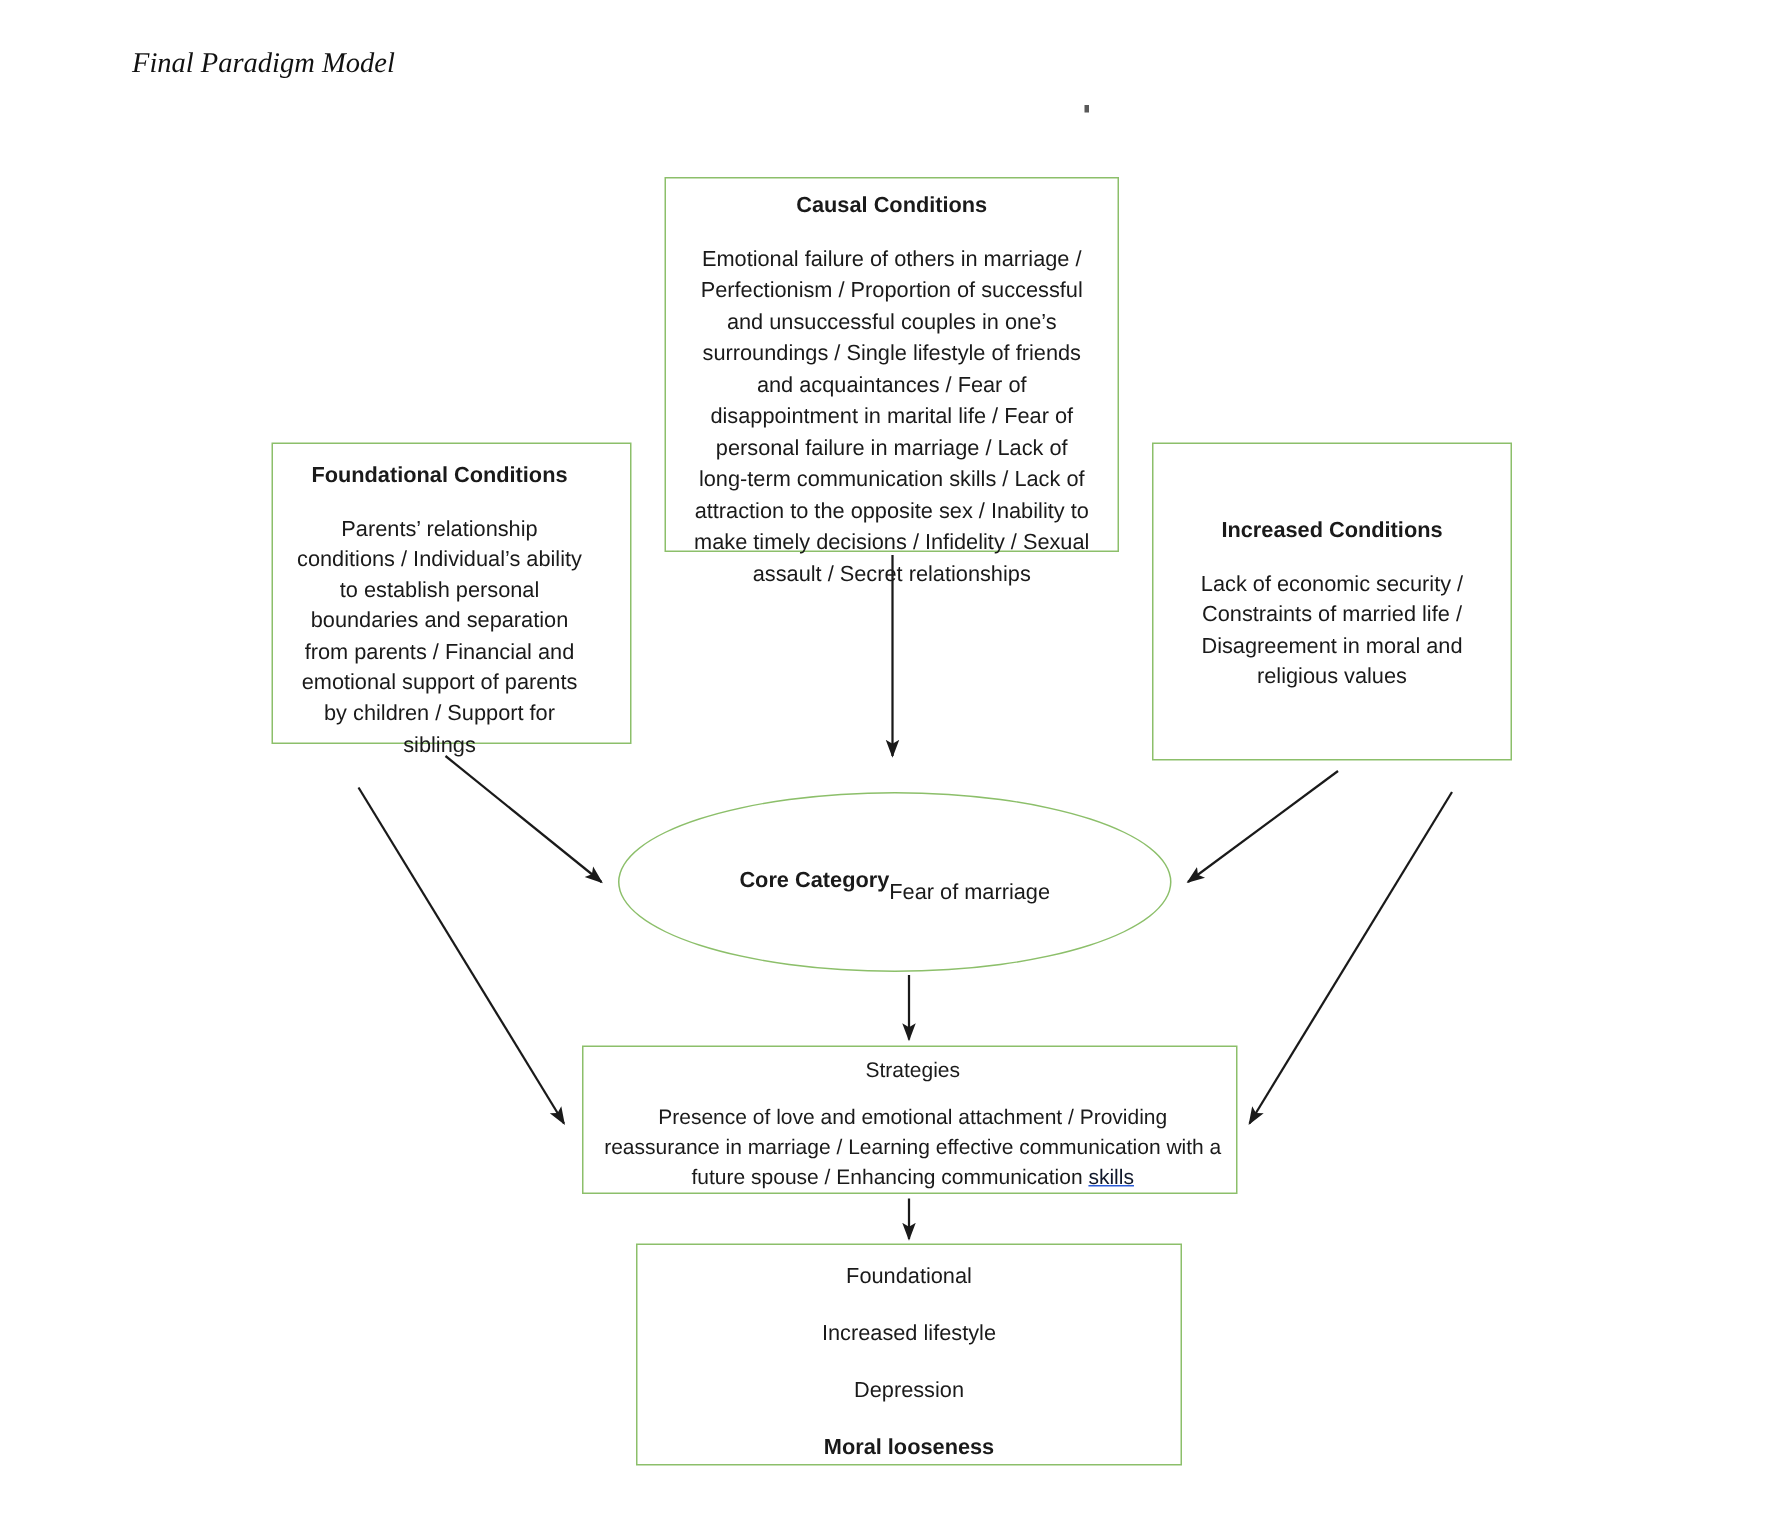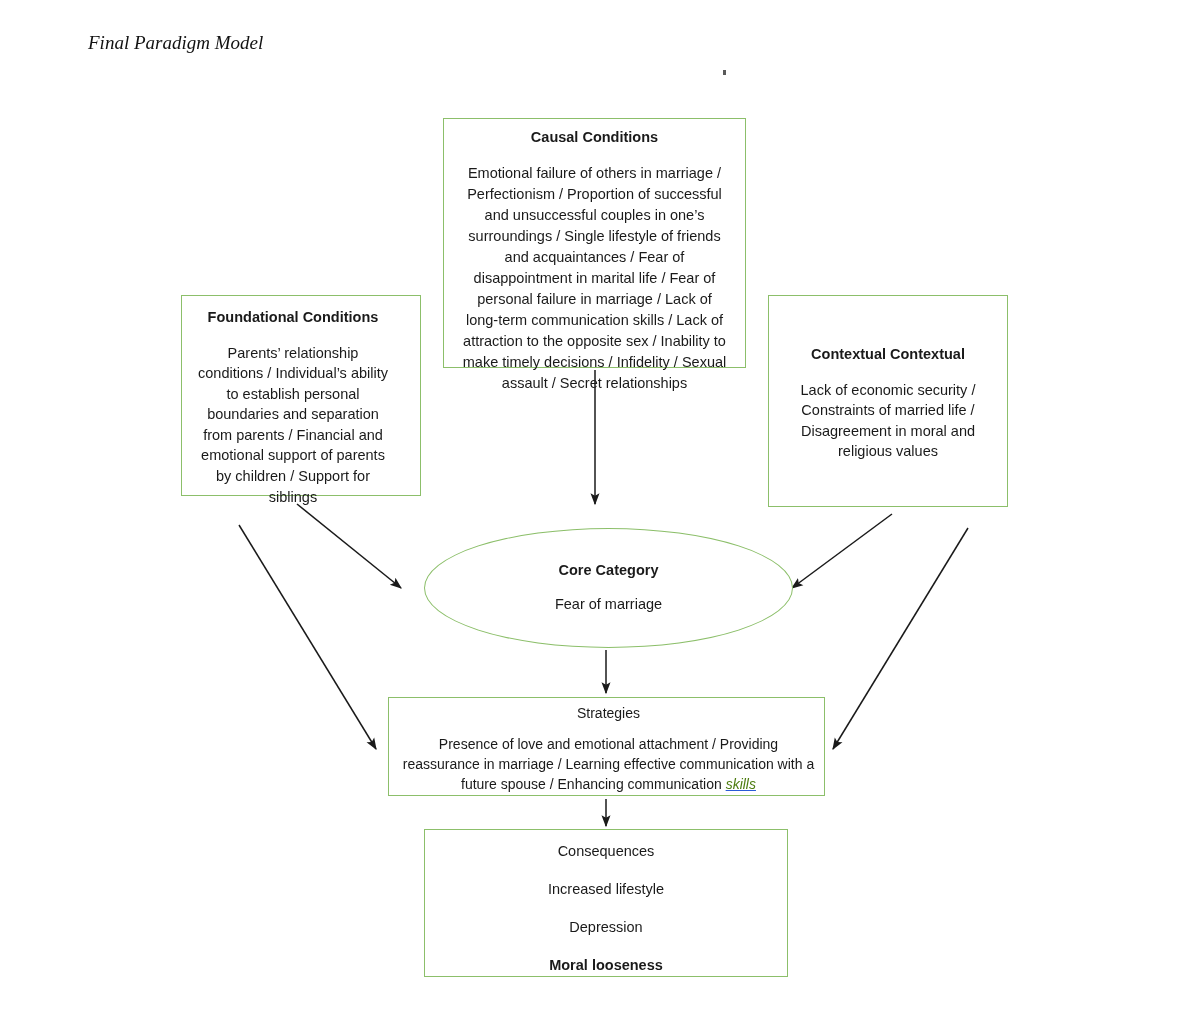--- a/index.html
+++ b/index.html
@@ -73,24 +73,24 @@
   #node-foundational {
     left: 181px; top: 295px; width: 240px; height: 201px;
     padding: 12px 32px 0 16px;
   }
   #node-contextual {
     left: 768px; top: 295px; width: 240px; height: 212px;
     padding: 49px 20px 0 20px;
   }
 
   #node-core {
-    left: 424px; top: 528px; width: 369px; height: 120px;
+    left: 412px; top: 528px; width: 369px; height: 120px;
     border-radius: 50%;
     display: flex;
-    flex-direction: column;
+    flex-direction: row;
     align-items: center;
     justify-content: center;
   }
   #node-core .title { font-size: 14.5px; }
   #node-core .body  { margin-top: 14px; font-size: 14.5px; }
 
   #node-strategies {
     left: 388px; top: 697px; width: 437px; height: 99px;
     padding: 6px 8px 0 12px;
   }
@@ -99,22 +99,21 @@
     font-size: 14px;
   }
   #node-strategies .body {
     margin-top: 11px;
     font-size: 14px;
     line-height: 1.45;
   }
   .misspelled {
     text-decoration: underline;
     text-decoration-color: #2a5bd7;
-    color: #4d7c0f;
-    font-style: italic;
+    color: #0f172a;
   }
 
   #node-consequences {
     left: 424px; top: 829px; width: 364px; height: 148px;
     padding: 12px 14px 0 14px;
   }
   #node-consequences .line {
     font-size: 14.5px;
     line-height: 1.3;
     margin-bottom: 19px;
@@ -158,34 +157,34 @@
     <div class="title">Causal Conditions</div>
     <div class="body">Emotional failure of others in marriage / Perfectionism / Proportion of successful and unsuccessful couples in one’s surroundings / Single lifestyle of friends and acquaintances / Fear of disappointment in marital life / Fear of personal failure in marriage / Lack of long-term communication skills / Lack of attraction to the opposite sex / Inability to make timely decisions / Infidelity / Sexual assault / Secret relationships</div>
   </div>
 
   <div class="node" id="node-foundational">
     <div class="title">Foundational Conditions</div>
     <div class="body">Parents’ relationship conditions / Individual’s ability to establish personal boundaries and separation from parents / Financial and emotional support of parents by children / Support for siblings</div>
   </div>
 
   <div class="node" id="node-contextual">
-    <div class="title">Contextual Contextual</div>
+    <div class="title">Increased Conditions</div>
     <div class="body">Lack of economic security / Constraints of married life / Disagreement in moral and religious values</div>
   </div>
 
   <div class="node" id="node-core">
     <div class="title">Core Category</div>
     <div class="body">Fear of marriage</div>
   </div>
 
   <div class="node" id="node-strategies">
     <div class="title">Strategies</div>
     <div class="body"><span>Presence of love and emotional attachment / Providing reassurance in marriage / Learning effective communication with a future spouse / Enhancing communication </span><span class="misspelled">skills</span></div>
   </div>
 
   <div class="node" id="node-consequences">
-    <div class="line">Consequences</div>
+    <div class="line">Foundational</div>
     <div class="line">Increased lifestyle</div>
     <div class="line">Depression</div>
     <div class="line">Moral looseness</div>
   </div>
 
 </div>
 
 </body></html>

